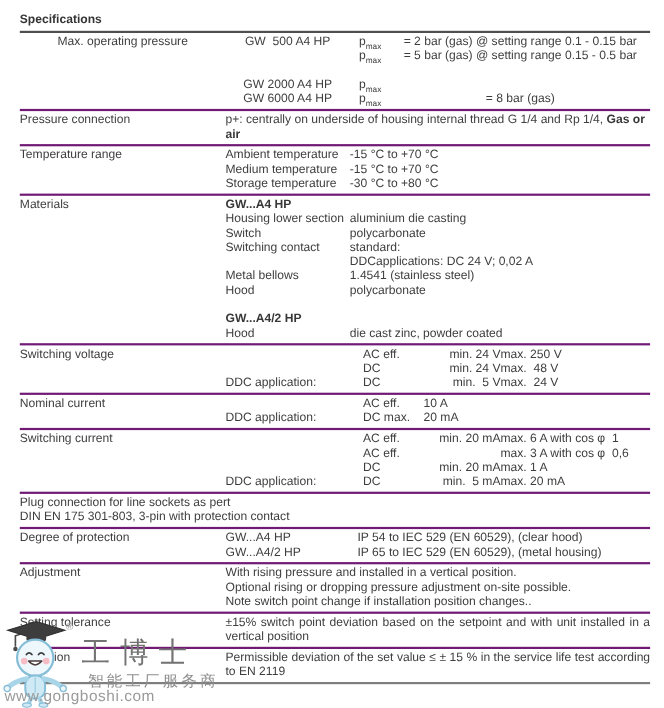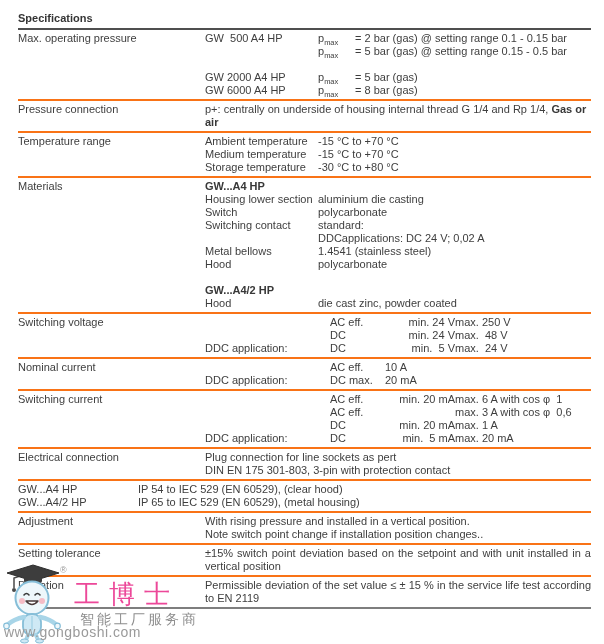--- a/index.html
+++ b/index.html
@@ -6,43 +6,43 @@
   .page{
     position:relative;
     width:604px;height:644px;
     background:#ffffff;
     font-family:"Liberation Sans","DejaVu Sans",sans-serif;
     font-size:11px;line-height:13px;color:#3e3e3e;
     overflow:hidden;
   }
   .spec-table{position:absolute;left:18px;top:12px;width:573px;}
   .title{font-weight:bold;color:#353535;padding-bottom:3px;}
-  .row{display:flex;border-top:2px solid #f97316;padding:2px 0 2px 0;}
-  .row.first{border-top:2px solid #4f4f4f;}
+  .row{display:flex;border-top:2px solid #701a75;padding:2px 0 2px 0;}
+  .row.first{border-top:2px solid #4f4f4f;text-align:center;}
   .row.last{border-bottom:2px solid #7e7e7e;}
   .row-label{width:187px;flex-shrink:0;}
   .row-content{flex:1;min-width:0;}
   .line{display:flex;}
   .w113{width:113px;flex-shrink:0;}
   .w37{width:37px;flex-shrink:0;}
   .w125{width:125px;flex-shrink:0;}
   .w55{width:55px;flex-shrink:0;}
   .w70{width:70px;flex-shrink:0;text-align:right;}
   .w120{width:120px;flex-shrink:0;}
   .grow{flex:1;min-width:0;}
   .b{font-weight:bold;color:#383838;}
   .spacer{height:13px;}
   sub{font-size:7.5px;line-height:0;}
   .justify{text-align:justify;}
   
   .watermark{position:absolute;left:0;top:560px;width:220px;height:84px;}
   .mascot{position:absolute;left:2px;top:4px;}
   .wm-reg{position:absolute;left:60px;top:4px;font-size:9px;color:#9a9a9a;}
   .wm-brand{position:absolute;left:74px;top:20px;font-size:26px;line-height:28px;
-    color:#ec4899;letter-spacing:9px;font-family:"DejaVu Serif","Liberation Serif",serif;}
+    color:#737373;letter-spacing:9px;font-family:"DejaVu Serif","Liberation Serif",serif;}
   .wm-tagline{position:absolute;left:80px;top:53px;font-size:14px;color:#8f8f8f;letter-spacing:3px;}
   .wm-url{position:absolute;left:4px;top:66px;font-size:14px;color:#9a9a9a;letter-spacing:0.5px;}
 </style>
 </head>
 <body>
 
 <div class="page">
   <div class="spec-table">
 
     <div class="title">Specifications</div>
@@ -57,21 +57,20 @@
         </div>
         <div class="line">
           <span class="w113"></span>
           <span class="w37"><span>p</span><sub>max</sub></span>
           <span class="grow">= 5 bar (gas) @ setting range 0.15 - 0.5 bar</span>
         </div>
         <div class="spacer"></div>
         <div class="line">
           <span class="w113">GW 2000 A4 HP</span>
           <span class="w37"><span>p</span><sub>max</sub></span>
-          <span class="grow">= 5 bar (gas)</span>
         </div>
         <div class="line">
           <span class="w113">GW 6000 A4 HP</span>
           <span class="w37"><span>p</span><sub>max</sub></span>
           <span class="grow">= 8 bar (gas)</span>
         </div>
       </div>
     </div>
 
     <div class="row">
@@ -204,44 +203,45 @@
         <div class="line">
           <span class="w125">DDC application:</span>
           <span class="w55">DC</span>
           <span class="w70">min.&nbsp;&nbsp;5 mA</span>
           <span class="grow">max. 20 mA</span>
         </div>
       </div>
     </div>
 
     <div class="row">
-      <div class="row-label">Electrical connection</div>
       <div class="row-content">
         <div class="line">Plug connection for line sockets as pert</div>
         <div class="line">DIN EN 175 301-803, 3-pin with protection contact</div>
       </div>
     </div>
 
     <div class="row">
+      <div class="row-label">Degree of protection</div>
       <div class="row-content">
         <div class="line">
           <span class="w120">GW...A4 HP</span>
           <span class="grow">IP 54 to IEC 529 (EN 60529), (clear hood)</span>
         </div>
         <div class="line">
           <span class="w120">GW...A4/2 HP</span>
           <span class="grow">IP 65 to IEC 529 (EN 60529), (metal housing)</span>
         </div>
       </div>
     </div>
 
     <div class="row">
       <div class="row-label">Adjustment</div>
       <div class="row-content">
         <div class="line">With rising pressure and installed in a vertical position.</div>
+        <div class="line">Optional rising or dropping pressure adjustment on-site possible.</div>
         <div class="line">Note switch point change if installation position changes..</div>
       </div>
     </div>
 
     <div class="row">
       <div class="row-label">Setting tolerance</div>
       <div class="row-content justify">±15% switch point deviation based on the setpoint and with unit installed in a vertical position</div>
     </div>
 
     <div class="row last">

